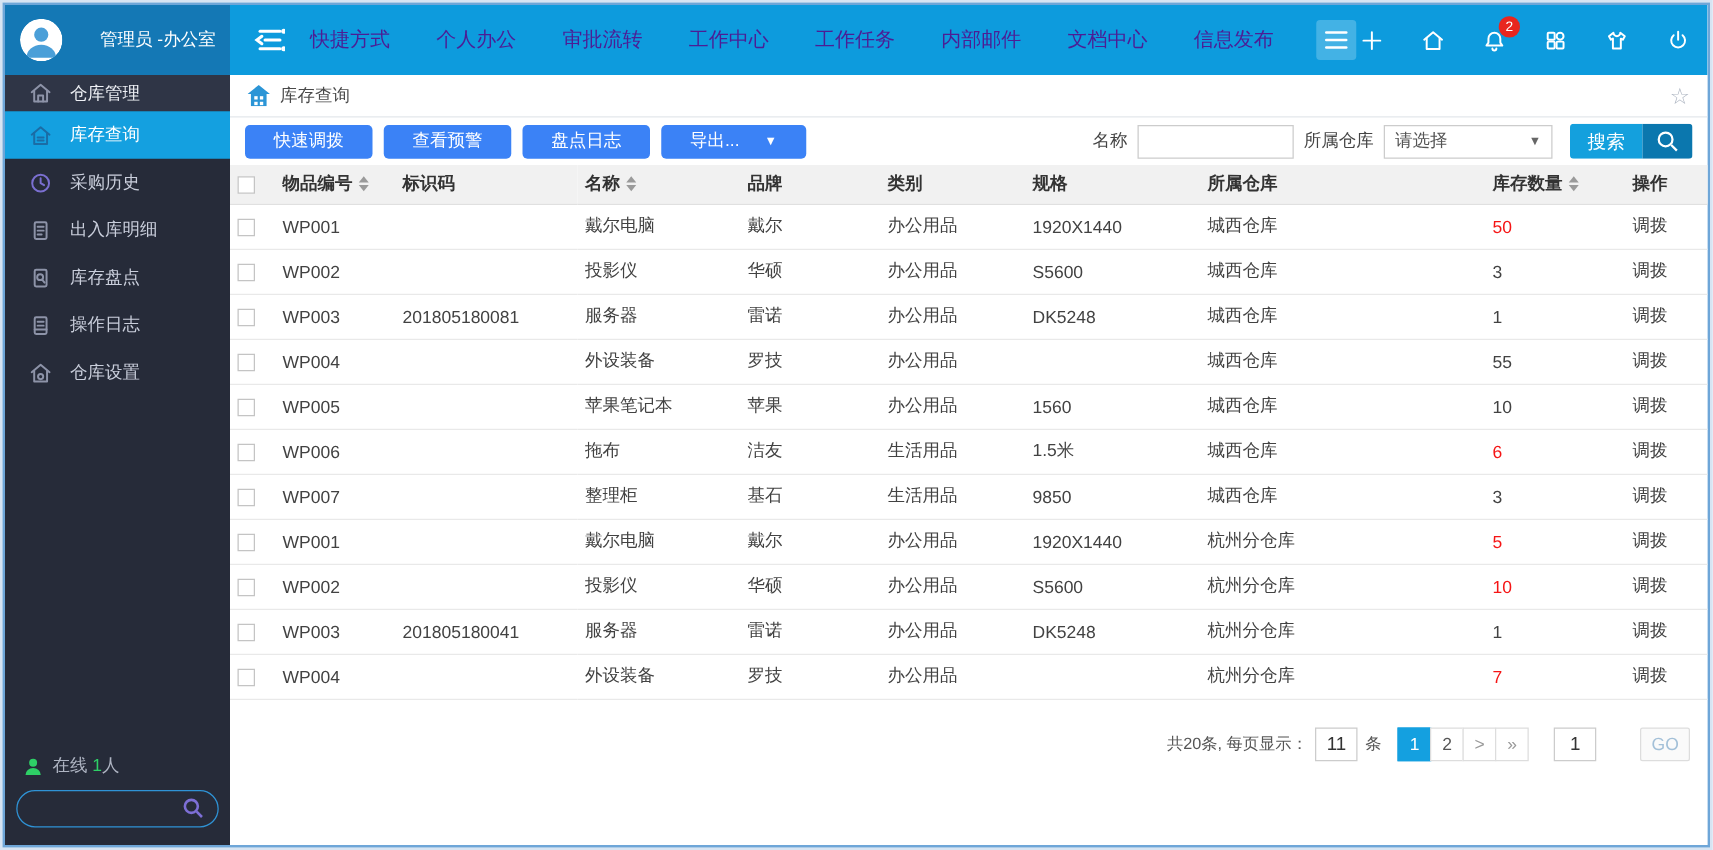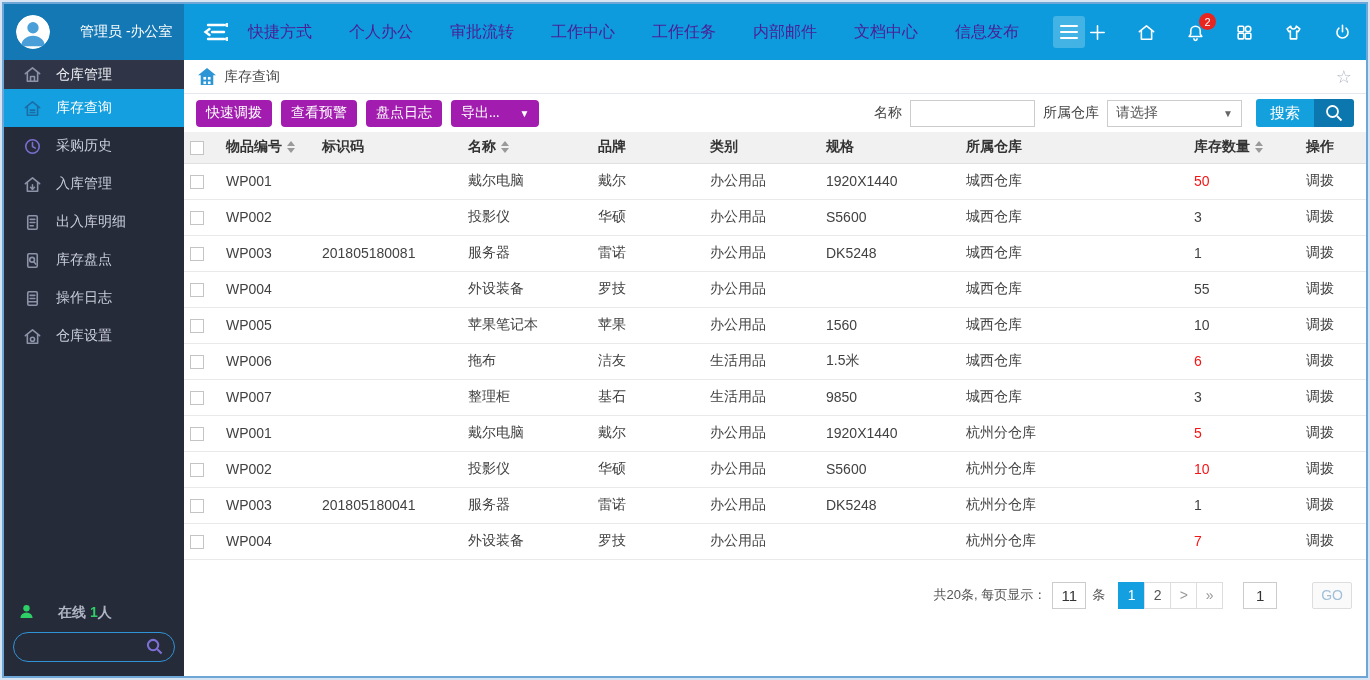--- a/index.html
+++ b/index.html
@@ -22,35 +22,35 @@
   .badge { position:absolute; top:-7px; right:-9px; background:#e8261f; color:#fff; font-size:11px; min-width:17px; height:17px; border-radius:9px; display:flex; align-items:center; justify-content:center; padding:0 3px; }
 
   
   .sidebar { position:absolute; top:56px; left:0; bottom:0; width:180px; background:#262b39; }
   .side-item { height:38px; display:flex; align-items:center; padding-left:18px; color:#c9cedb; font-size:14px; cursor:pointer; }
   .side-item .s-icon { width:20px; height:20px; margin-right:14px; color:#8d93a8; display:flex; align-items:center; justify-content:center; }
   .side-item.header { background:#2f3546; color:#eef0f5; height:29px; }
   .side-item.active { background:#14a0e0; color:#fff; }
   .side-item.active .s-icon { color:#1b6ca5; }
   .side-bottom { position:absolute; bottom:14px; left:0; width:100%; padding:0 9px; }
-  .online-row { display:flex; align-items:flex-start; color:#aeb4c2; font-size:14px; margin:0 0 10px 6px; gap:24px;font-weight:bold; }
+  .online-row { display:flex; align-items:center; color:#aeb4c2; font-size:14px; margin:0 0 10px 6px; gap:8px; }
   .online-count { color:#2ecf66; }
   .side-search { position:relative; }
   .side-search input { width:100%; height:30px; background:transparent; border:1px solid #2f93d6; border-radius:16px; outline:none; color:#cfd4df; padding:0 34px 0 14px; font-size:13px; }
   .side-search .mag { position:absolute; right:12px; top:6px; color:#7d6fd6; }
 
   
   .main { position:absolute; top:56px; left:180px; right:0; bottom:0; background:#fff; }
   .breadcrumb-bar { height:34px; display:flex; align-items:center; padding:0 14px; border-bottom:1px solid #e4e7ec; }
   .breadcrumb-bar .b-icon { color:#2b95d6; margin-right:8px; display:flex; }
   .breadcrumb-title { font-size:14px; color:#4a4a4a; }
   .fav-star { margin-left:auto; color:#aeb6c2; font-size:18px; cursor:pointer; line-height:1; }
 
   .toolbar { height:38px; display:flex; align-items:center; padding:0 12px; }
-  .tb-btn { background:#a21caf; color:#fff; border:none; height:27px; padding:0 10px; border-radius:4px; font-size:14px; margin-right:9px; cursor:pointer; font-family:Liberation Serif, serif; display:flex; align-items:center; }
+  .tb-btn { background:#3b82f6; color:#fff; border:none; height:27px; padding:0 23px; border-radius:4px; font-size:14px; margin-right:9px; cursor:pointer; font-family:Liberation Sans, sans-serif; display:flex; align-items:center; }
   .tb-btn .caret { margin-left:20px; font-size:10px; }
   .tb-right { margin-left:auto; display:flex; align-items:center; gap:8px; }
   .tb-label { font-size:14px; color:#444; }
   .tb-input { width:125px; height:27px; border:1px solid #ccc; outline:none; padding:0 6px; font-size:13px; }
   .tb-select { width:135px; height:27px; border:1px solid #ccc; display:flex; align-items:center; padding:0 8px; font-size:14px; color:#555; cursor:pointer; }
   .tb-select .caret { margin-left:auto; font-size:10px; color:#666; }
   .search-btn { display:flex; height:28px; border-radius:3px; overflow:hidden; cursor:pointer; margin-left:6px; }
   .search-btn .txt { background:#14a0dd; color:#fff; font-size:15px; display:flex; align-items:center; padding:0 14px; }
   .search-btn .ico { background:#0b77ae; width:40px; display:flex; align-items:center; justify-content:center; color:#fff; }
 
@@ -193,31 +193,20 @@
             <svg width="19" height="19" viewBox="0 0 24 24" fill="none" stroke="currentColor" stroke-width="2" stroke-linecap="round" stroke-linejoin="round">
               <circle cx="12" cy="12" r="8.5"></circle>
               <path d="M12 7 V12 L15.5 14"></path>
             </svg>
           </span>
           <span>采购历史</span>
         </div>
         <div class="side-item">
           <span class="s-icon">
             <svg width="19" height="19" viewBox="0 0 24 24" fill="none" stroke="currentColor" stroke-width="2" stroke-linecap="round" stroke-linejoin="round">
-              <path d="M3 11 L12 3.5 L21 11"></path>
-              <path d="M5.5 9.5 V20.5 H18.5 V9.5"></path>
-              <path d="M12 12.5 V18"></path>
-              <path d="M9.5 15.5 L12 18 L14.5 15.5"></path>
-            </svg>
-          </span>
-          <span>入库管理</span>
-        </div>
-        <div class="side-item">
-          <span class="s-icon">
-            <svg width="19" height="19" viewBox="0 0 24 24" fill="none" stroke="currentColor" stroke-width="2" stroke-linecap="round" stroke-linejoin="round">
               <rect x="6" y="3.5" width="12" height="17" rx="1.5"></rect>
               <path d="M9 8 h6 M9 12 h6 M9 16 h4"></path>
             </svg>
           </span>
           <span>出入库明细</span>
         </div>
         <div class="side-item">
           <span class="s-icon">
             <svg width="19" height="19" viewBox="0 0 24 24" fill="none" stroke="currentColor" stroke-width="2" stroke-linecap="round" stroke-linejoin="round">
               <rect x="6" y="3.5" width="12" height="17" rx="1.5"></rect>

